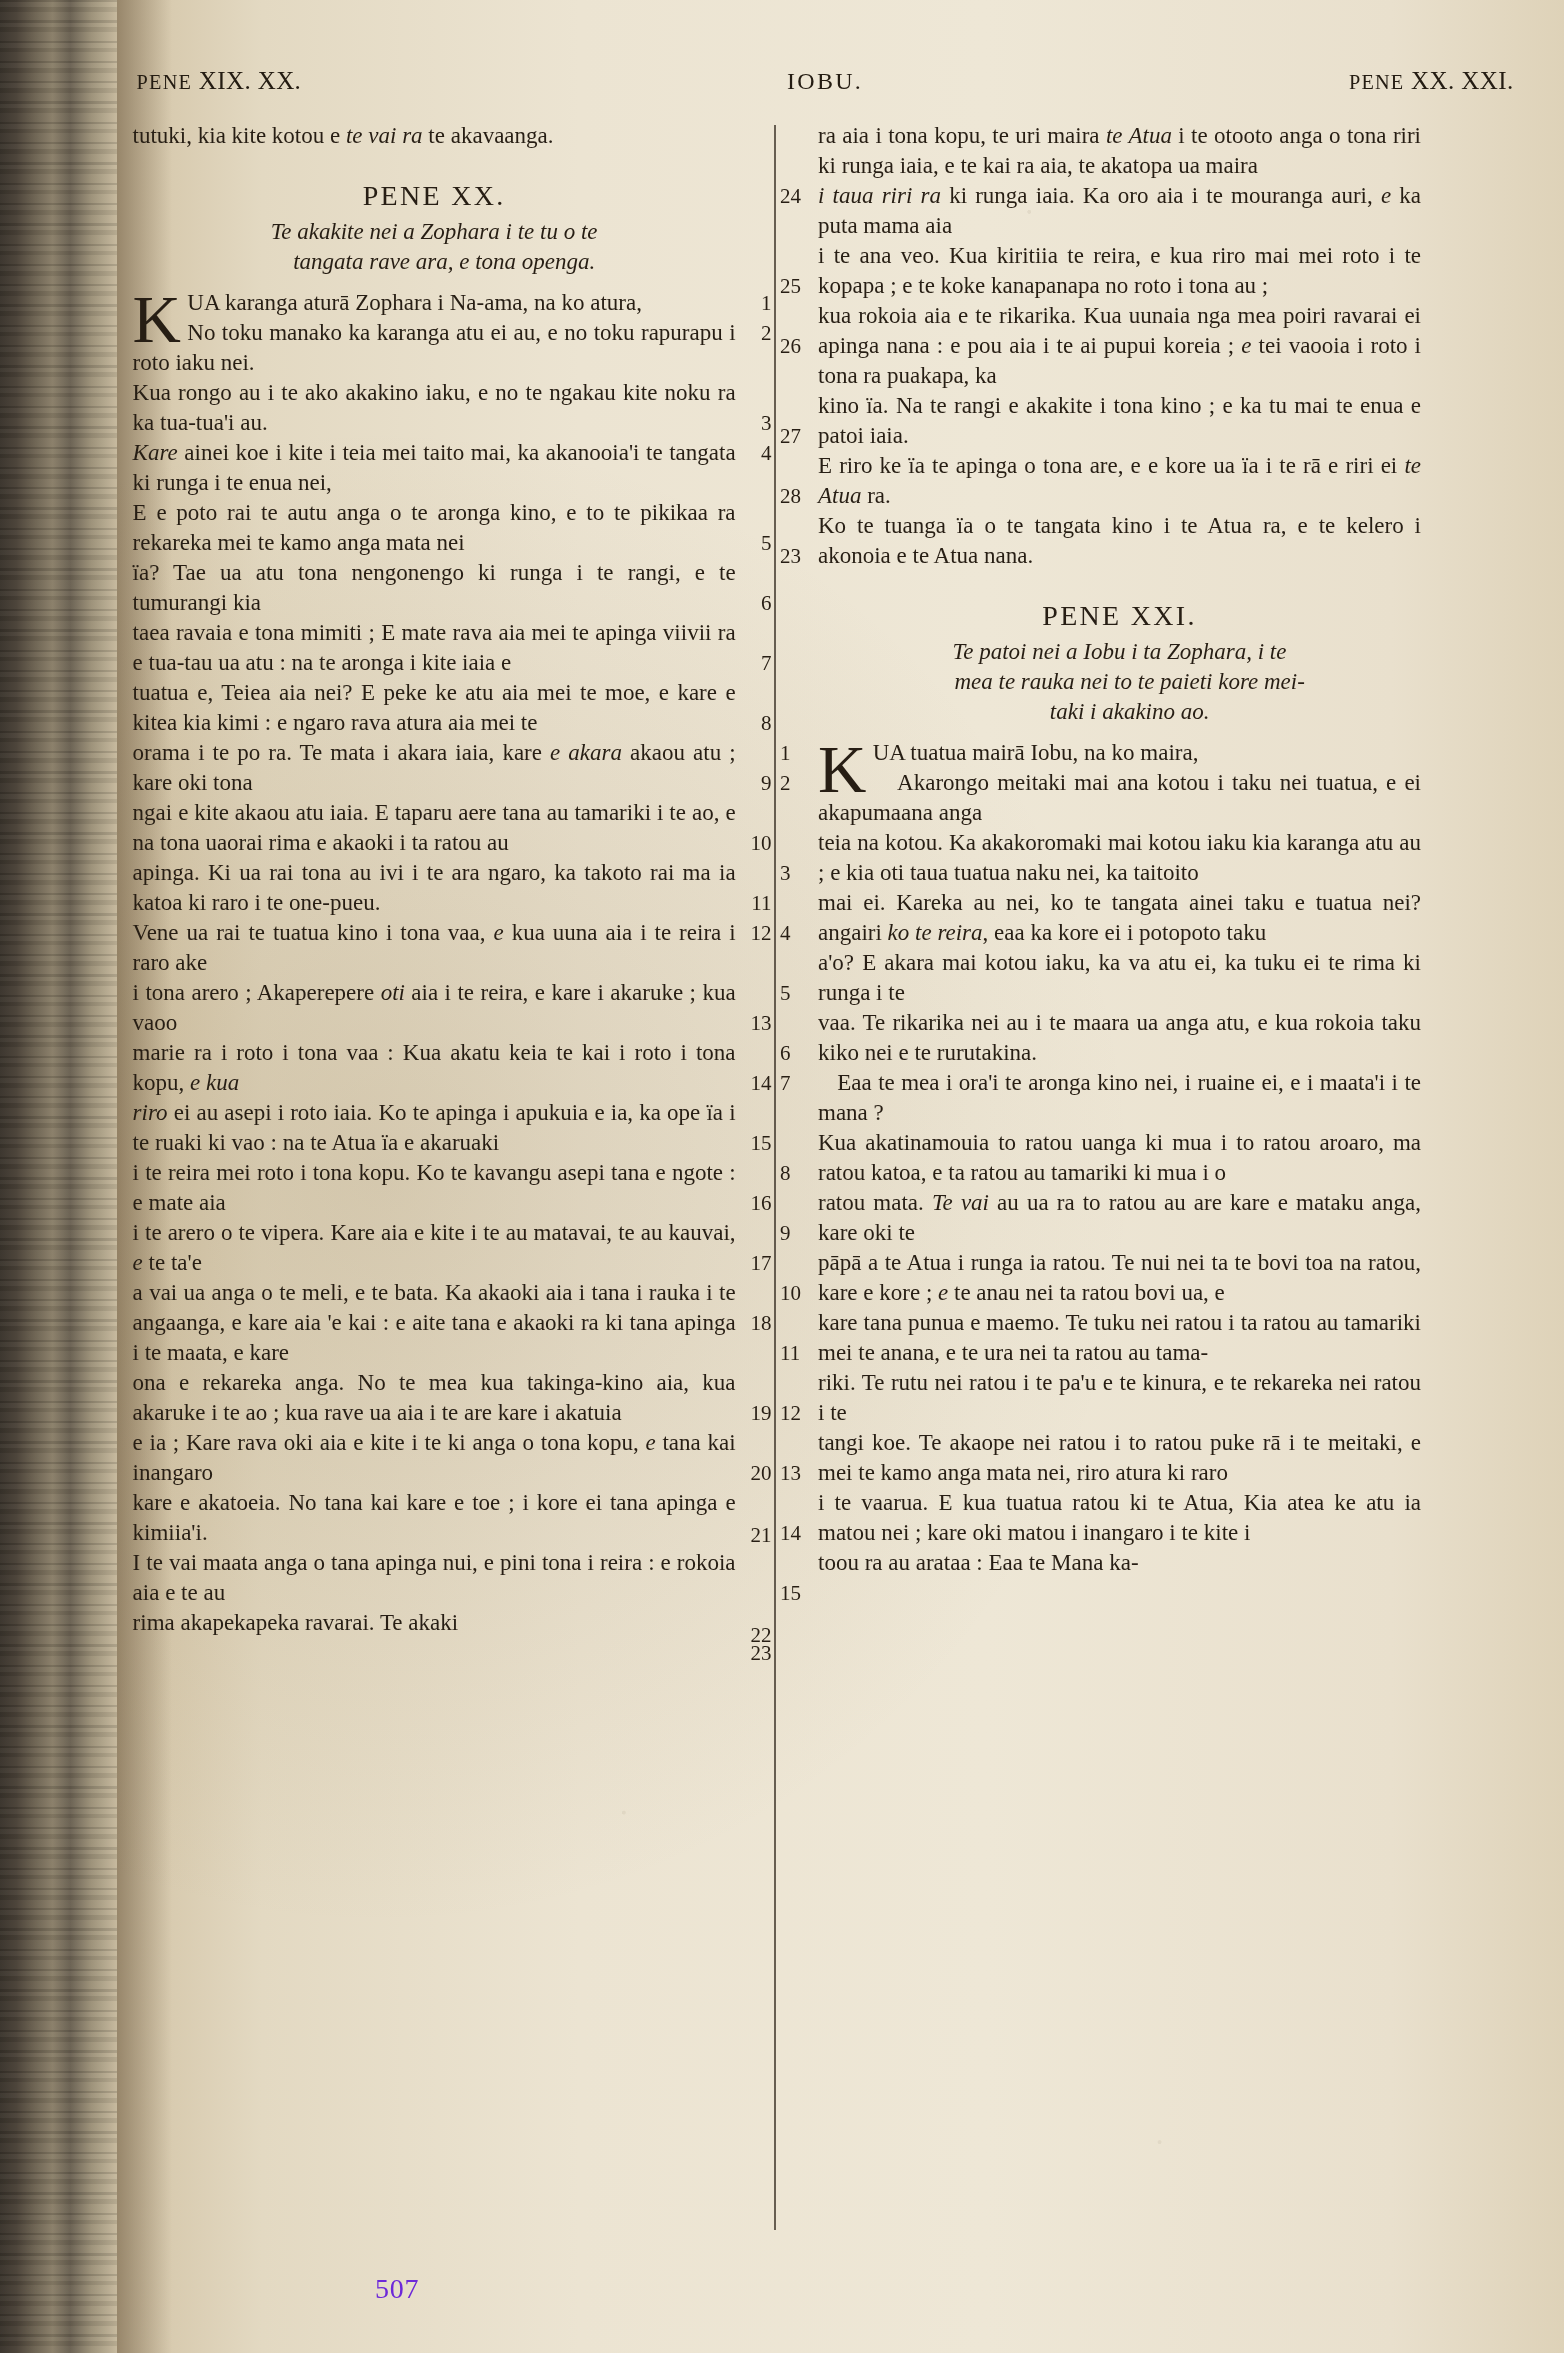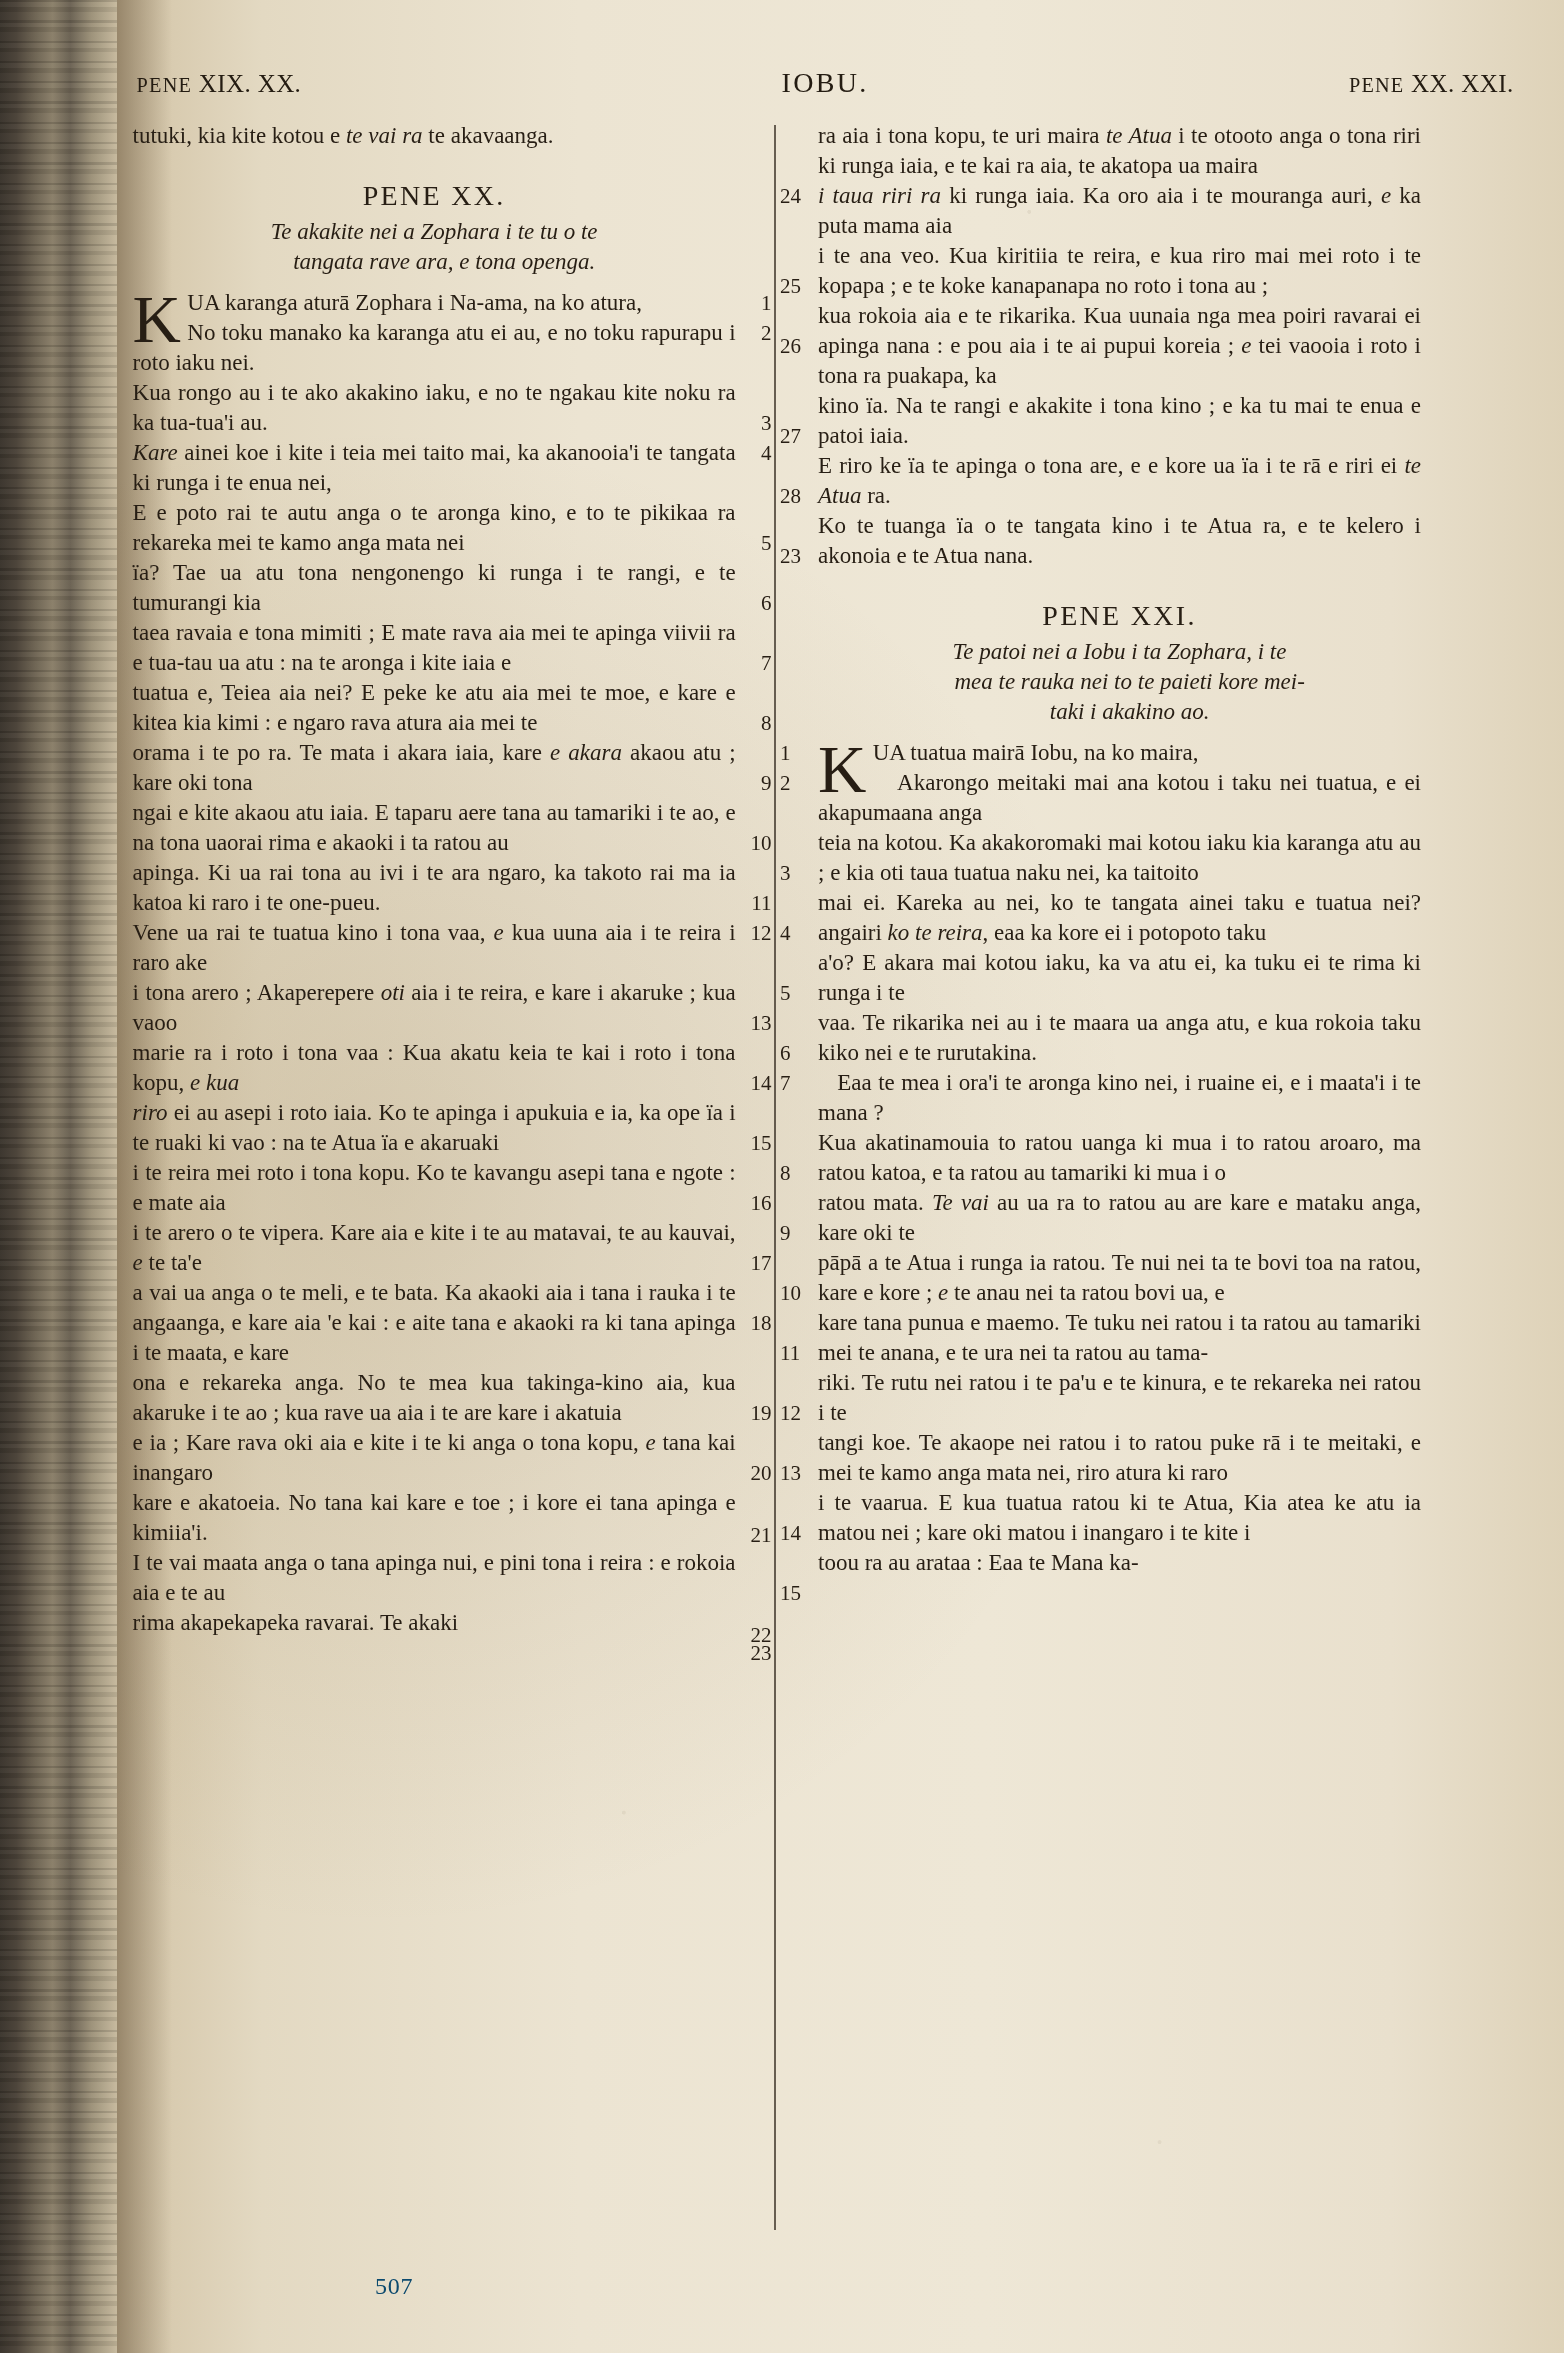--- a/index.html
+++ b/index.html
@@ -67,21 +67,21 @@
     left: 19.6px; top: 67px;
     width: 1377px;
     display: flex;
     justify-content: space-between;
     align-items: baseline;
     color: #241c12;
     font-size: 25px;
     letter-spacing: 0.4px;
   }
   .runhead-center {
-    font-size: 28px;
+    font-size: 24px;
     letter-spacing: 2.3px;
     font-variant: small-caps;
   }
   .rh-left, .rh-right { white-space: nowrap; text-align: center; }
   .rh-left .pene, .rh-right .pene {
     font-size: 20.3px;
     letter-spacing: 1.2px;
     text-transform: uppercase;
   }
   .rh-left .nums, .rh-right .nums { font-size: 25px; }
@@ -159,22 +159,22 @@
     font-family: "Liberation Serif", serif;
   }
 
   
   .block { margin: 0; }
 
   .pagenum {
     position: absolute;
     left: 258px;
     top: 2273px;
-    font-size: 24px;
-    color: #0c4a6e;
+    font-size: 28px;
+    color: #6d28d9;
     letter-spacing: 0.8px;
   }
 
   
   .speckle {
     position: absolute;
     left: 117px; top: 0;
     width: 1448px; height: 2354px;
     pointer-events: none;
     background-image:

